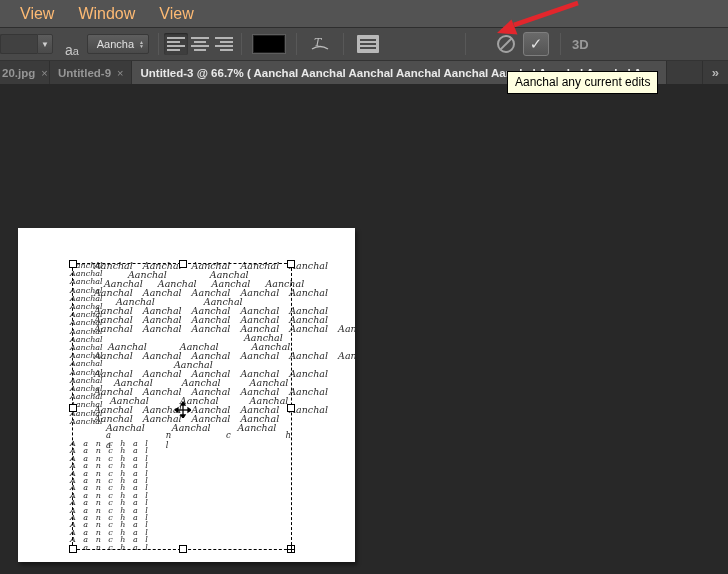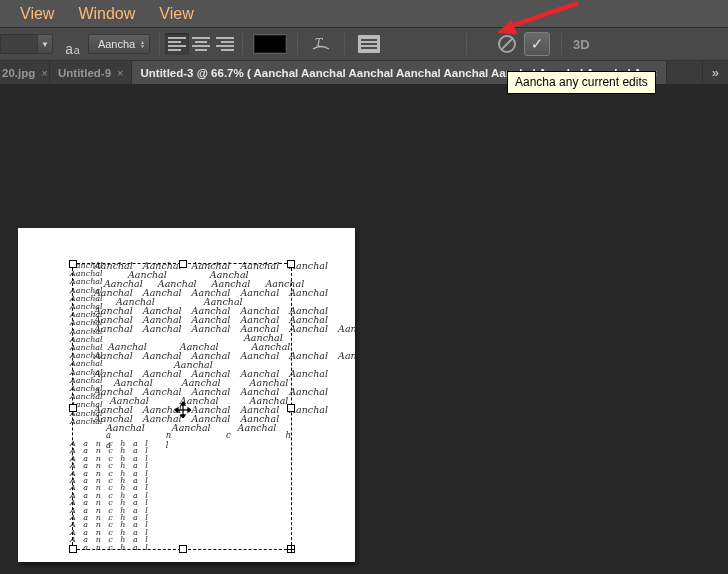--- a/index.html
+++ b/index.html
@@ -15,21 +15,21 @@
   .options-bar { height:33px; background:#494949; display:flex; align-items:center; position:relative;
                  border-bottom:1px solid #333; }
   .sep { width:1px; height:22px; background:#3a3a3a; border-right:1px solid #585858; margin:0 5px; }
 
   .size-combo { width:53px; height:20px; display:flex; margin-right:10px; }
   .size-combo .field { flex:1; background:#414141; border:1px solid #363636; border-right:none;
                        border-radius:2px 0 0 2px; color:#ddd; font-size:11px; padding:2px 3px; }
   .size-combo .drop { width:16px; background:linear-gradient(#5c5c5c,#4a4a4a); border:1px solid #393939;
                       border-radius:0 2px 2px 0; color:#cfcfcf; font-size:8px; display:flex; align-items:center; justify-content:center; }
 
-  .aa-icon { color:#c8c8c8; font-family:Liberation Mono, monospace; margin:11px 8px 0 2px; line-height:1; }
+  .aa-icon { color:#c8c8c8; font-family:Liberation Sans, sans-serif; margin:11px 8px 0 2px; line-height:1; }
   .aa-icon .big { font-size:14px; } .aa-icon .small { font-size:11px; }
 
   .sharp-select { width:62px; height:20px; background:linear-gradient(#5e5e5e,#494949); border:1px solid #383838;
                   border-radius:2px; display:flex; align-items:center; color:#e0e0e0; font-size:11px; padding:0 4px; margin-right:4px; }
   .sharp-select .lbl { flex:1; text-align:center; }
   .sharp-select .stepper { display:flex; flex-direction:column; font-size:5px; line-height:4px; color:#c0c0c0; }
 
   .align-btn { width:24px; height:22px; display:flex; flex-direction:column; justify-content:center; gap:2px;
                padding:4px 3px; border-radius:2px; }
   .align-btn.active { background:#3e3e3e; box-shadow:inset 0 1px 2px rgba(0,0,0,.4); }
@@ -273,18 +273,18 @@
               <path d="M8 16 L6 13 L10 13 Z"></path>
             <path d="M0 8 L3 6 L3 10 Z"></path>
               <path d="M16 8 L13 6 L13 10 Z"></path>
           </g>
         </svg>
       </div>
     </div>
   </div>
 </div>
 
-<div class="tooltip">Aancha any current edits</div>
+<div class="tooltip">Aanchal any current edits</div>
 
 <svg class="arrow-overlay">
   <line x1="578" y1="3" x2="514" y2="25" stroke="#e2262c" stroke-width="4.5"></line>
   <polygon points="497,33 511.5,19.5 517.5,34.5" fill="#e2262c"></polygon>
 </svg>
 
 </body></html>

